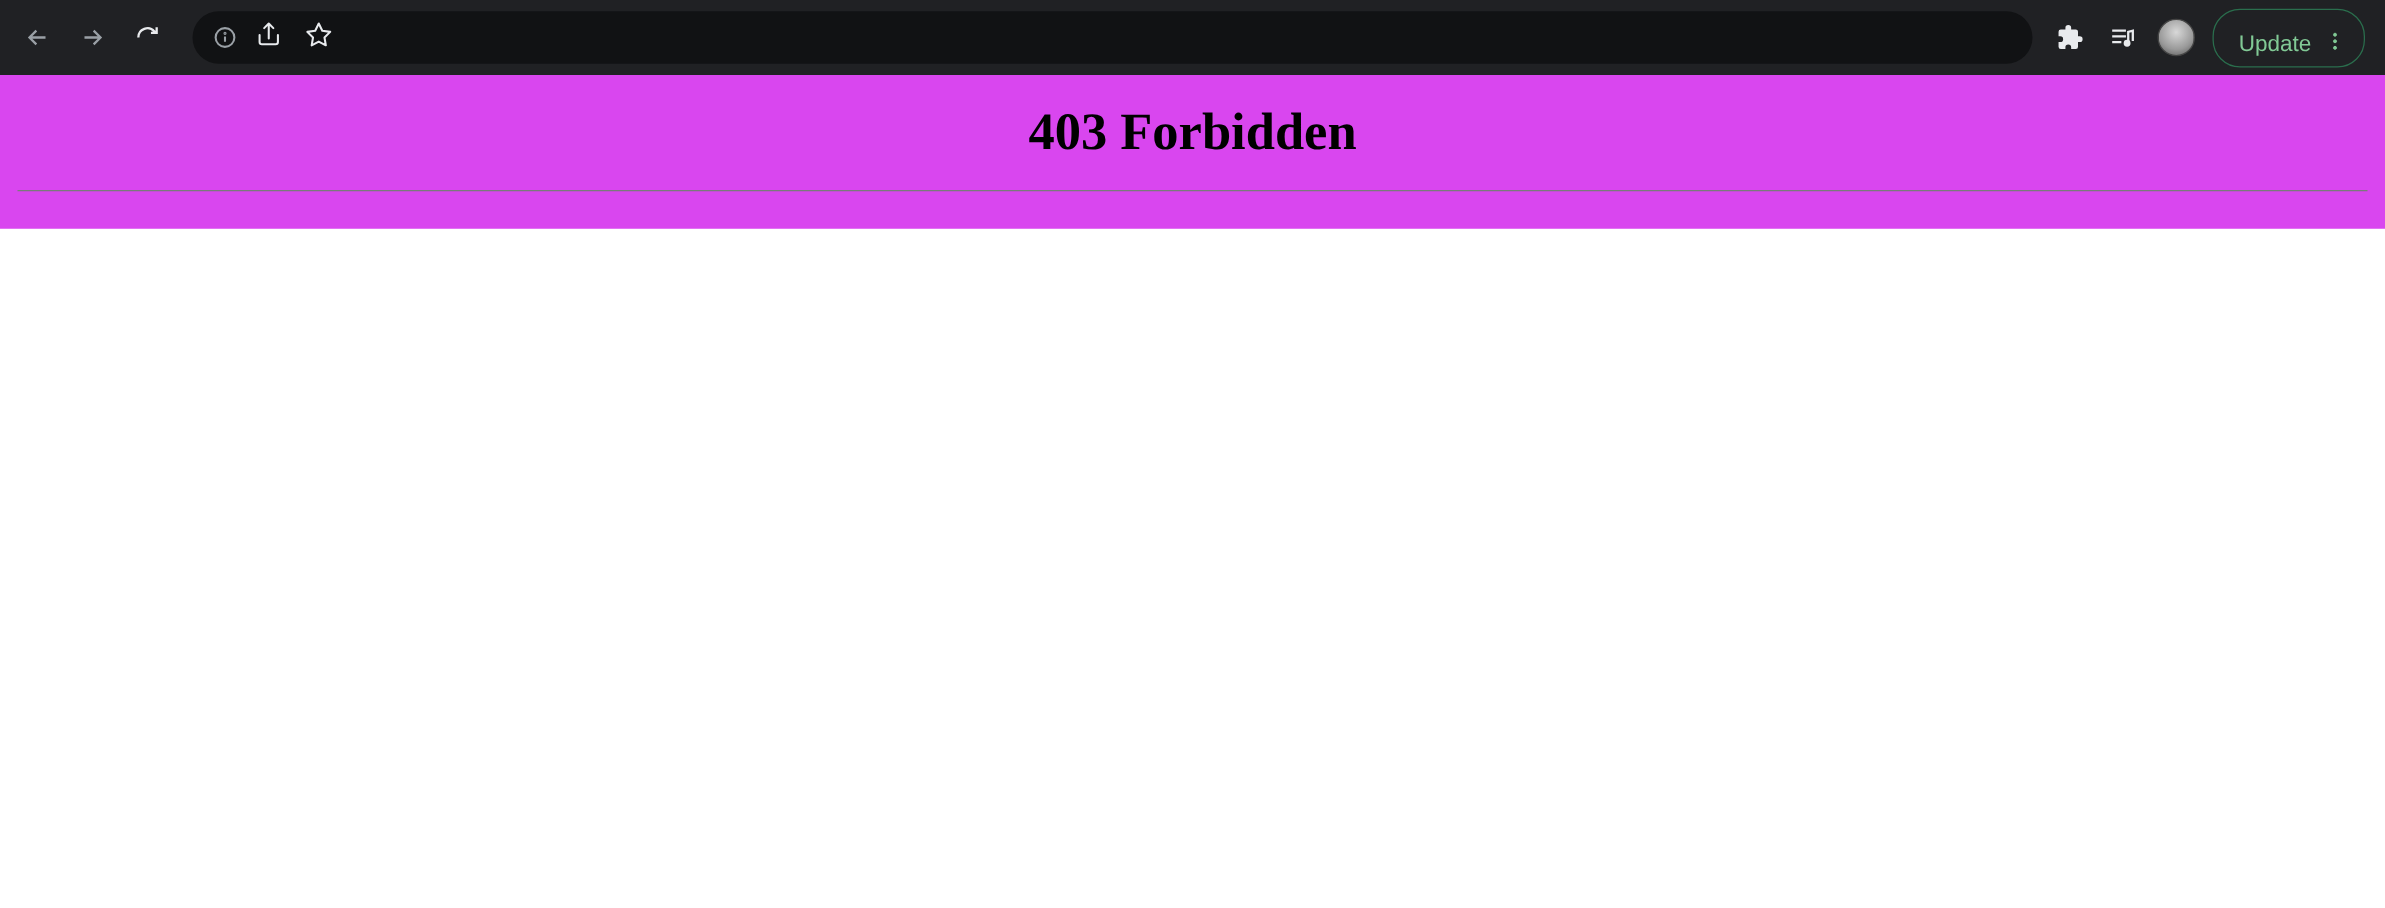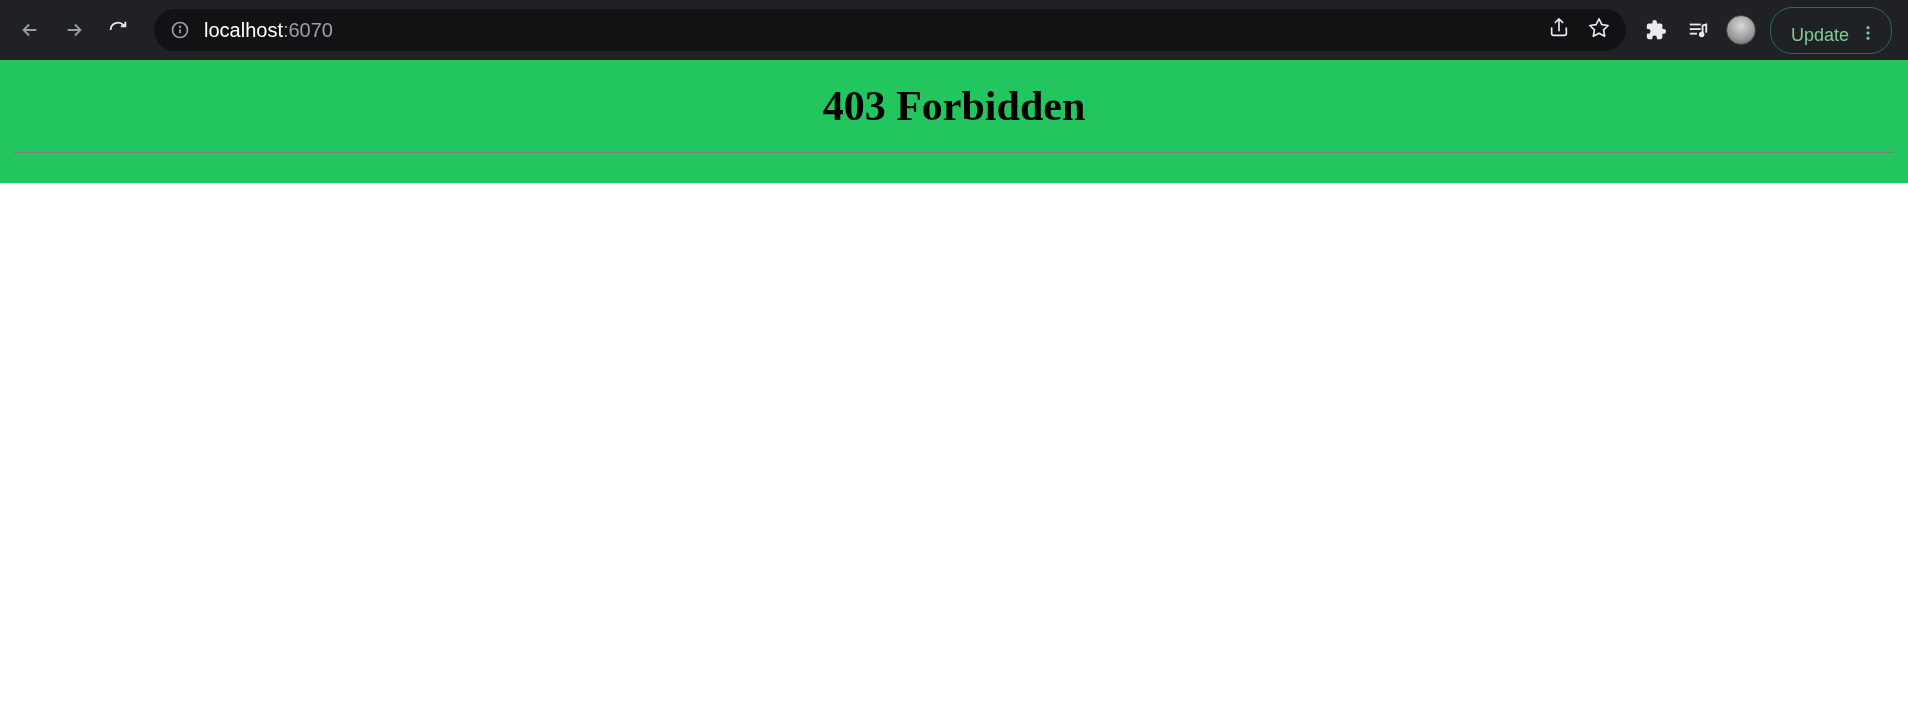--- a/index.html
+++ b/index.html
@@ -137,21 +137,21 @@
       cursor: pointer;
       background: transparent;
     }
     .update-btn .menu-dots svg {
       width: 18px;
       height: 18px;
       stroke: #81c995;
       fill: #81c995;
     }
     .page-content {
-      background: #22c55e;
+      background: #d946ef;
       padding: 16px 10px;
     }
     .error-heading {
       font-family: "Times New Roman", Times, serif;
       font-size: 42px;
       font-weight: bold;
       text-align: center;
       color: #000;
       margin-top: 6px;
       margin-bottom: 22px;
@@ -191,24 +191,20 @@
   </div>
 
   <div class="address-bar">
     <span class="site-info-icon">
       <svg viewBox="0 0 24 24" fill="none" stroke="currentColor" stroke-width="2">
           <circle cx="12" cy="12" r="9"></circle>
           <line x1="12" y1="11" x2="12" y2="16"></line>
           <circle cx="12" cy="8" r="0.5" fill="currentColor"></circle>
         </svg>
     </span>
-    <div class="url-text">
-      <span class="url-host">localhost</span>
-        <span class="url-port">:6070</span>
-    </div>
     <div class="addr-actions">
       <span>
         <svg viewBox="0 0 24 24">
             <path d="M4 12v6a2 2 0 0 0 2 2h12a2 2 0 0 0 2-2v-6M16 6l-4-4-4 4M12 2v13" stroke-linecap="round" stroke-linejoin="round"></path>
           </svg>
       </span>
       <span>
         <svg viewBox="0 0 24 24">
             <path d="M12 2l3.09 6.26L22 9.27l-5 4.87L18.18 21 12 17.77 5.82 21 7 14.14l-5-4.87 6.91-1.01L12 2z" stroke-linejoin="round"></path>
           </svg>

